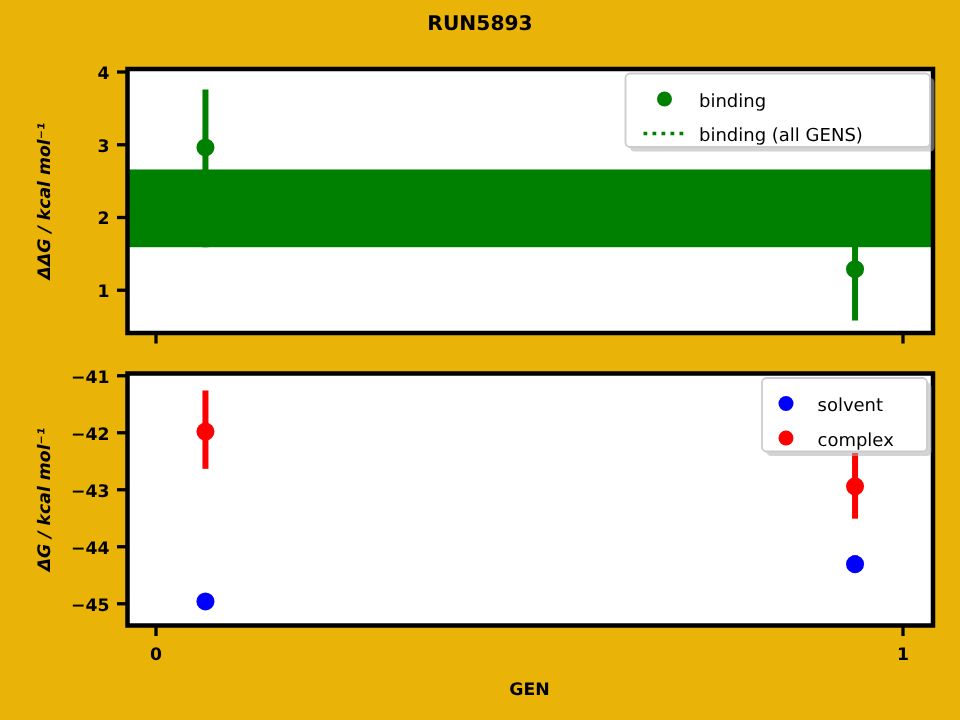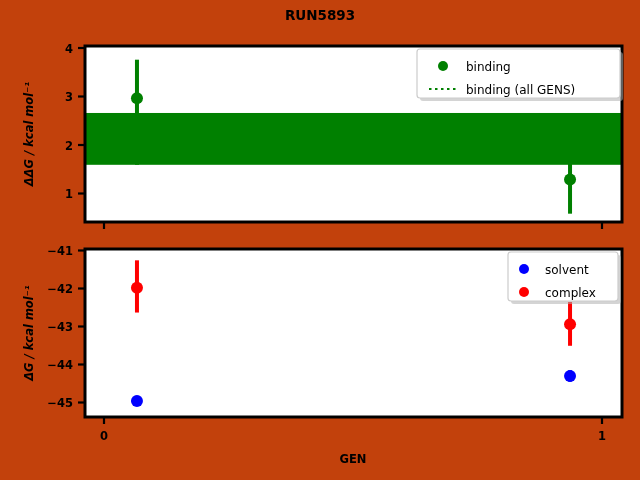--- a/index.html
+++ b/index.html
@@ -10,21 +10,21 @@
   body {
     width: 640px;
     height: 480px;
     font-family: "DejaVu Sans", sans-serif;
     overflow: hidden;
   }
   #figure {
     position: relative;
     width: 640px;
     height: 480px;
-    background: #c2410c;
+    background: #eab308;
   }
   svg#plot {
     display: block;
     width: 640px;
     height: 480px;
   }
   .fig-title {
     font-family: "DejaVu Sans", sans-serif;
     font-size: 13.5px;
     font-weight: bold;

